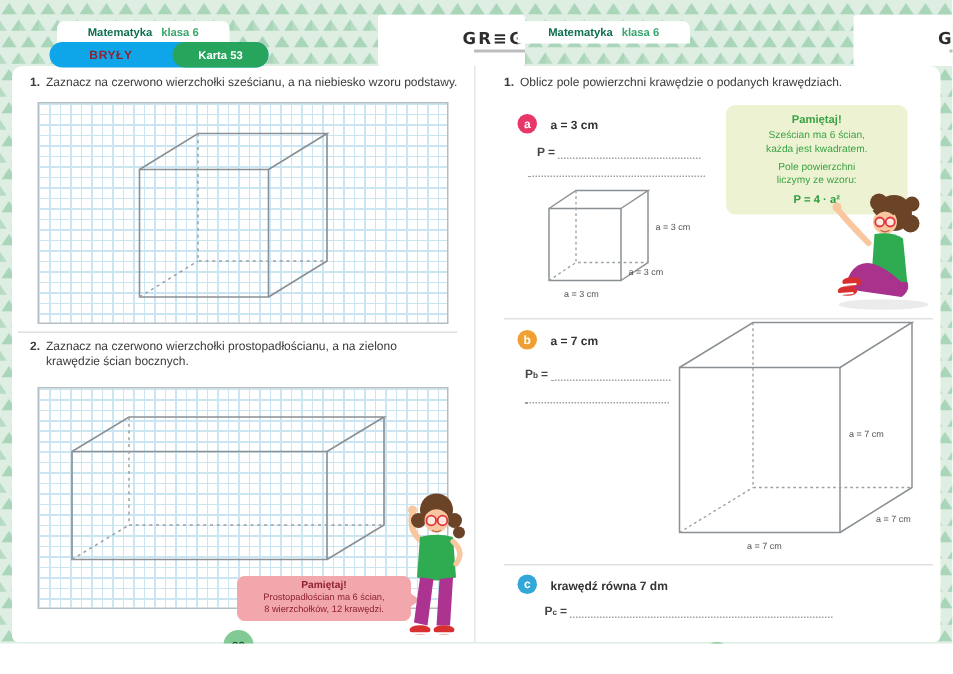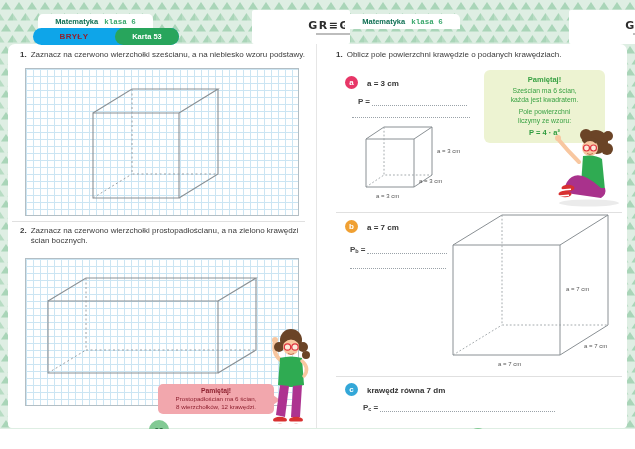--- a/index.html
+++ b/index.html
@@ -6,21 +6,21 @@
   #stage{position:relative;width:635px;height:429px;overflow:hidden;
          font-family:"Liberation Sans",sans-serif;-webkit-font-smoothing:antialiased;}
   .abs{position:absolute;}
   
   .pages{left:8px;top:44px;width:619px;height:384px;background:#ffffff;border-radius:7px 7px 4px 4px;}
   .page-divider{left:316px;top:44px;width:1px;height:384px;background:#e6e6e6;}
   
   .tab{height:15px;background:#ffffff;border-radius:5px 5px 0 0;display:flex;align-items:center;
        justify-content:center;gap:6px;font-size:7.5px;font-weight:bold;}
   .tab .subject{color:#0e6f53;}
-  .tab .grade{color:#3aa76c;font-family:Liberation Mono, monospace;}
+  .tab .grade{color:#3aa76c;}
   .pill{height:17px;background:#0ea5e9;border-radius:9px;display:flex;align-items:center;}
   .pill .topic{flex:1;text-align:center;color:#8e2230;font-weight:bold;font-size:8px;letter-spacing:.4px;}
   .pill .card{width:64px;height:17px;background:#28a55c;border-radius:9px;color:#fff;font-weight:bold;
               font-size:7.5px;display:flex;align-items:center;justify-content:center;}
   .logo{width:58px;height:34px;background:#ffffff;display:flex;flex-direction:column;align-items:flex-end;
         justify-content:center;border-radius:2px;padding-left:40px;}
   .logo-text{font-size:11px;font-weight:bold;letter-spacing:1.5px;color:#2d2d2d;font-family:"DejaVu Sans",sans-serif;}
   .logo-sub{width:34px;height:2px;background:#bdbdbd;margin-top:1px;}
   
   .task{display:flex;gap:4px;font-size:8px;line-height:10px;color:#3a3a3a;}
@@ -117,21 +117,21 @@
         <path d="M106 20 V105 H192"></path>
         <path d="M67 129 L106 105"></path>
       </g>
     </svg>
   </div>
 
   <div class="abs rule" style="left:12px;top:221px;width:293px;"></div>
 
   <div class="abs task" style="left:20px;top:226px;width:280px;">
     <span class="num">2.</span>
-    <span>Zaznacz na czerwono wierzchołki prostopadłościanu, a na zielono krawędzi ścian bocznych.</span>
+    <span>Zaznacz na czerwono wierzchołki prostopadłościanu, a na zielono krawędzie ścian bocznych.</span>
   </div>
 
   <div class="abs grid" style="left:25px;top:258px;width:272px;height:146px;">
     <svg width="272" height="146">
       <g stroke="#8a9094" stroke-width="1.1" fill="none">
         <path d="M22 42 H192 V114 H22 Z"></path>
         <path d="M22 42 L60 19 H230 L192 42"></path>
         <path d="M230 19 V91 L192 114"></path>
       </g>
       <g stroke="#9aa0a4" stroke-width="1" fill="none" stroke-dasharray="2,2.5">

